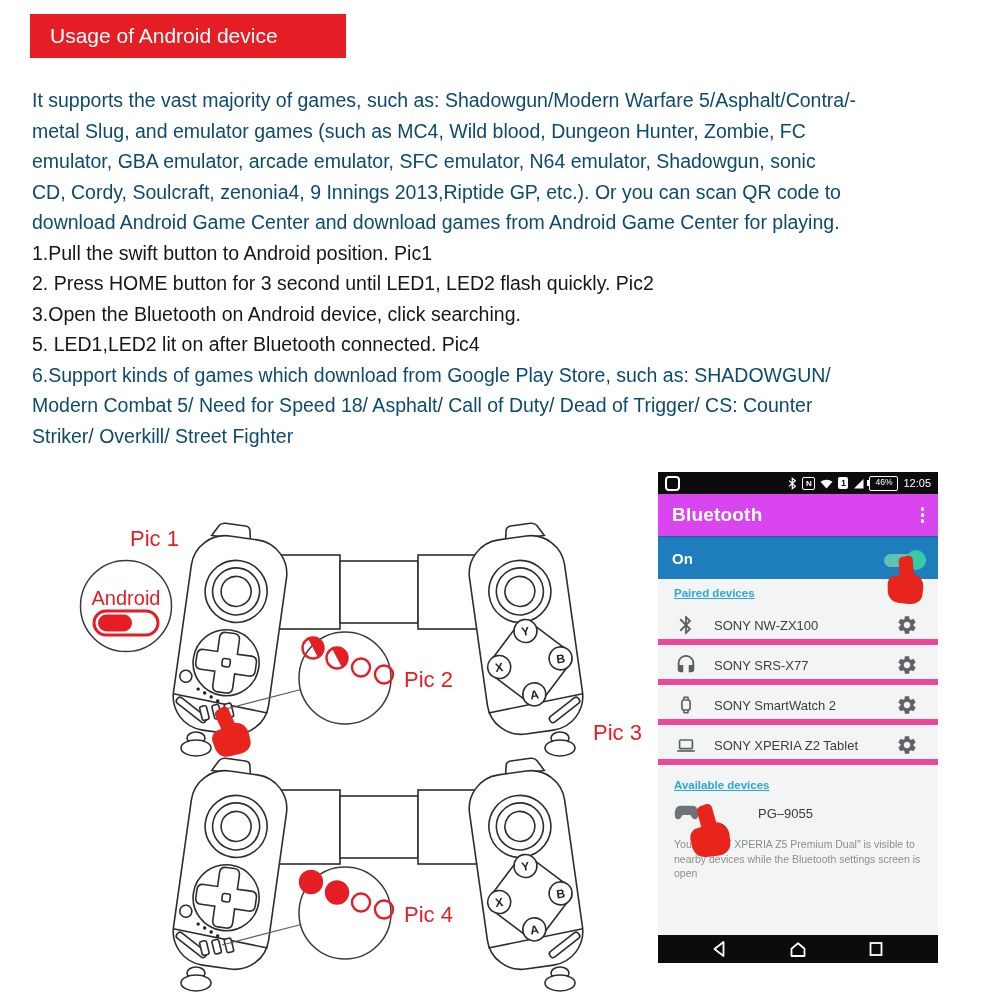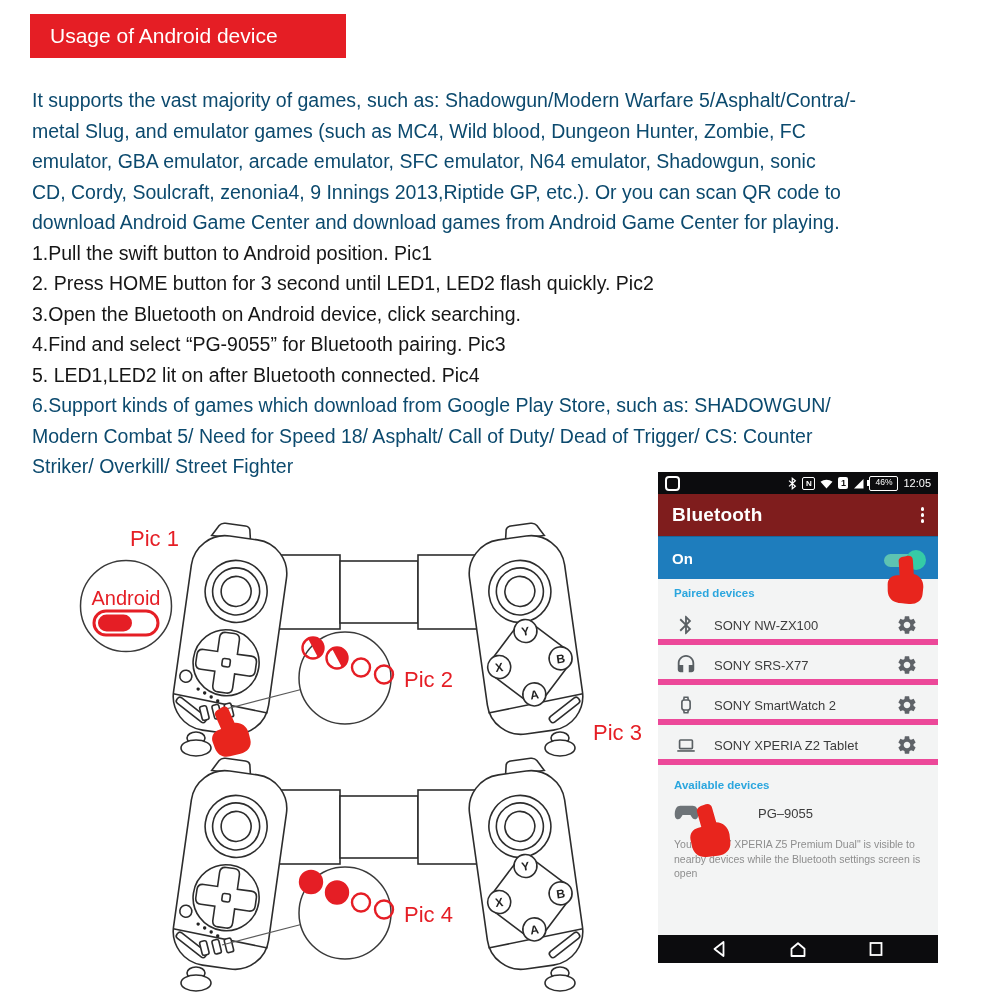--- a/index.html
+++ b/index.html
@@ -30,37 +30,37 @@
   .status-right{margin-left:auto;display:flex;align-items:center;gap:5px;}
   .nfc-box{width:11px;height:11px;border:1.5px solid #fff;border-radius:2px;
     font-size:8px;font-weight:bold;line-height:11px;text-align:center;}
   .sim-box{width:10px;height:12px;background:#fff;border-radius:2px;color:#111;
     font-size:9px;font-weight:bold;line-height:12px;text-align:center;}
   .battery{position:relative;width:27px;height:13px;border:1px solid #fff;border-radius:2px;
     font-size:8.5px;line-height:11px;text-align:center;}
   .battery:before{content:"";position:absolute;left:-3px;top:3.5px;width:2px;height:6px;background:#fff;}
   .clock{font-size:11px;}
   .ph-header{
-    position:absolute;left:0;top:22px;width:100%;height:42px;background:#7f1d1d;
+    position:absolute;left:0;top:22px;width:100%;height:42px;background:#d946ef;
     color:#fff;display:flex;align-items:center;box-sizing:border-box;padding:0 14px;
   }
   .ph-header .title{font-size:19px;font-weight:bold;letter-spacing:.2px;}
   .menu-dots{margin-left:auto;display:flex;flex-direction:column;gap:2.5px;cursor:pointer;}
   .menu-dots i{width:3.5px;height:3.5px;border-radius:50%;background:#fff;display:block;}
   .on-row{
     position:absolute;left:0;top:64px;width:100%;height:43px;background:#1e7dbd;
     border-top:1px solid rgba(0,0,0,.18);box-sizing:border-box;
     color:#fff;display:flex;align-items:center;padding:16px 14px;
   }
   .on-row .on-label{font-size:15px;font-weight:bold;}
   .toggle{position:absolute;right:12px;top:13px;width:42px;height:20px;}
   .toggle .track{position:absolute;left:0;top:3.5px;width:34px;height:13px;border-radius:7px;background:#5ec3b2;}
   .toggle .knob{position:absolute;right:0;top:0;width:20px;height:20px;border-radius:50%;background:#35cba6;}
   .ph-body{position:absolute;left:0;top:107px;width:100%;height:356px;background:#f3f4f4;}
-  .section-label{position:absolute;left:16px;font-size:11.5px;font-weight:bold;color:#2ba6de;}
+  .section-label{position:absolute;left:16px;font-size:11.5px;font-weight:bold;color:#2ba6de;text-decoration:underline;}
   .dev-row{position:absolute;left:0;width:100%;height:40px;border-bottom:6px solid #ec4899;box-sizing:border-box;}
   .dev-row .d-icon{position:absolute;left:17px;top:9px;width:22px;height:22px;color:#595f63;}
   .dev-row .d-name{position:absolute;left:56px;top:13px;font-size:13px;color:#3c3c3c;}
   .dev-row .gear{position:absolute;right:20px;top:9px;width:22px;height:22px;color:#5f6368;cursor:pointer;}
   .avail-row{position:absolute;left:0;width:100%;height:40px;}
   .avail-row .d-icon{position:absolute;left:15px;top:10px;width:27px;height:19px;}
   .avail-row .d-name{position:absolute;left:56px;top:13px;font-size:13px;color:#3c3c3c;margin-left:44px;}
   .footer-note{position:absolute;left:16px;top:258px;width:254px;font-size:10.5px;line-height:14.5px;color:#8e8e8e;}
   .nav-bar{
     position:absolute;left:0;top:463px;width:100%;height:28px;background:#0c0c0e;
@@ -78,21 +78,20 @@
 
 <div class="text-block">
   <div class="line c-red">It supports the vast majority of games, such as: Shadowgun/Modern Warfare 5/Asphalt/Contra/-</div>
   <div class="line c-red">metal Slug, and emulator games (such as MC4, Wild blood, Dungeon Hunter, Zombie, FC</div>
   <div class="line c-red">emulator, GBA emulator, arcade emulator, SFC emulator, N64 emulator, Shadowgun, sonic</div>
   <div class="line c-red">CD, Cordy, Soulcraft, zenonia4, 9 Innings 2013,Riptide GP, etc.). Or you can scan QR code to</div>
   <div class="line c-red">download Android Game Center and download games from Android Game Center for playing.</div>
   <div class="line c-black">1.Pull the swift button to Android position. Pic1</div>
   <div class="line c-black">2. Press HOME button for 3 second until LED1, LED2 flash quickly. Pic2</div>
   <div class="line c-black">3.Open the Bluetooth on Android device, click searching.</div>
-  <div class="line c-black">4.Find and select “PG-9055” for Bluetooth pairing. Pic3</div>
   <div class="line c-black">5. LED1,LED2 lit on after Bluetooth connected. Pic4</div>
   <div class="line c-red">6.Support kinds of games which download from Google Play Store, such as: SHADOWGUN/</div>
   <div class="line c-red">Modern Combat 5/ Need for Speed 18/ Asphalt/ Call of Duty/ Dead of Trigger/ CS: Counter</div>
   <div class="line c-red">Striker/ Overkill/ Street Fighter</div>
 </div>
 
 <svg id="diagram" width="660" height="532" viewBox="0 0 660 532">
   <defs>
     <path id="hand-shape" d="M17.5 2.5 C21 .8 24.5 2 25 5.5 L27.5 20 C34 21 38.3 26 38.8 32.5 L38.8 40 C38.8 47.3 32.8 51.5 25.8 51.5 L15 51.5 C8 51.5 3.4 47 2.4 40.5 L1.6 33.5 C1.2 28 4.8 23.8 10.3 23.2 L13 22.9 L10.5 8.5 C9.9 4.8 13.5 3.3 17.5 2.5 Z"></path>
     <g id="grip-shell" stroke="#2d2d2d" stroke-width="1.6" fill="#fff">

